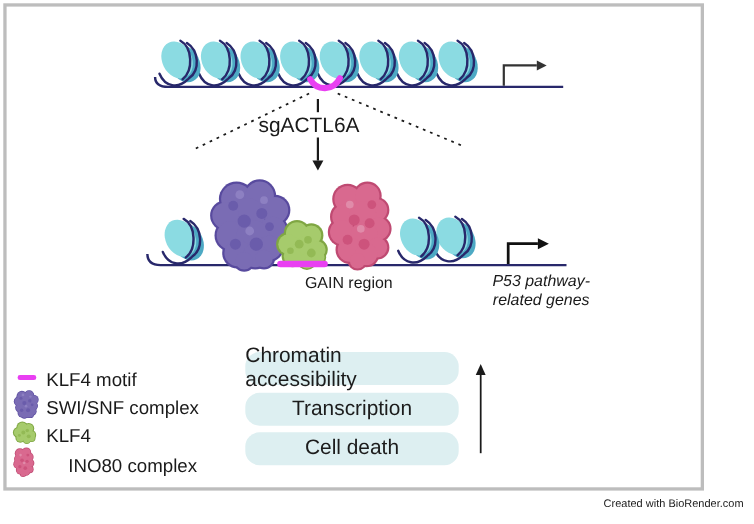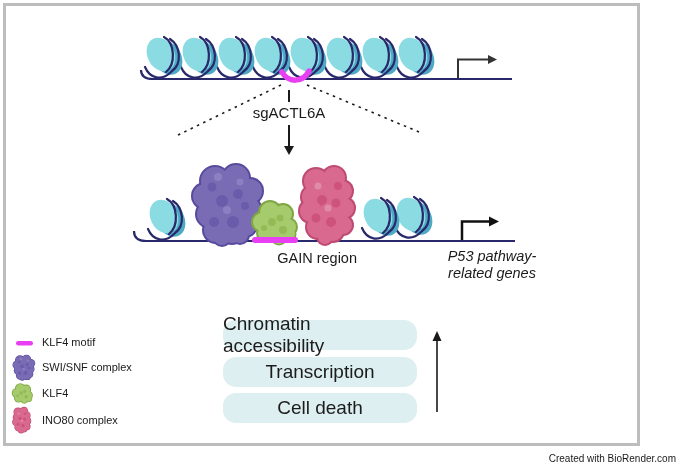--- a/index.html
+++ b/index.html
@@ -6,29 +6,29 @@
   body{
     width:685px;height:476px;position:relative;background:#ffffff;
     font-family:"Liberation Sans", sans-serif;color:#1a1a1a;overflow:hidden;
   }
   .frame{
     position:absolute;left:3px;top:3px;width:637px;height:443px;
     border:3px solid #bdbdbd;box-sizing:border-box;background:#ffffff;
   }
   svg.art{position:absolute;left:0;top:0;}
   .lbl{position:absolute;color:#1a1a1a;text-align:center;}
-  .sg-label{left:219px;top:104px;width:140px;text-align:center;font-size:15px;}
+  .sg-label{left:235px;top:104px;width:140px;text-align:left;font-size:19px;}
   .gain-label{left:217px;top:250px;width:140px;text-align:right;font-size:14.5px;}
   .genes-label{left:427px;top:248px;width:130px;font-size:14.5px;font-style:italic;
     white-space:pre-line;line-height:1.15;}
-  .legend-label{font-size:11px;left:42px;}
+  .legend-label{font-size:17px;left:42px;}
   .legend-label.l1{top:336px;}
   .legend-label.l2{top:361px;}
   .legend-label.l3{top:387px;}
-  .legend-label.l4{top:414px;}
+  .legend-label.l4{top:414px;margin-left:20px;}
   .outcome-box{
     position:absolute;left:223px;width:194px;height:30px;border-radius:13px;
     background:#ddeff1;display:flex;align-items:center;justify-content:center;
     font-size:19px;color:#1c1c1c;
   }
   .ob1{top:320px;} .ob2{top:357px;} .ob3{top:393px;align-items:center;}
   .footer-credit{
     position:absolute;right:9px;top:453px;font-size:10px;color:#1a1a1a;
   }
 </style>

